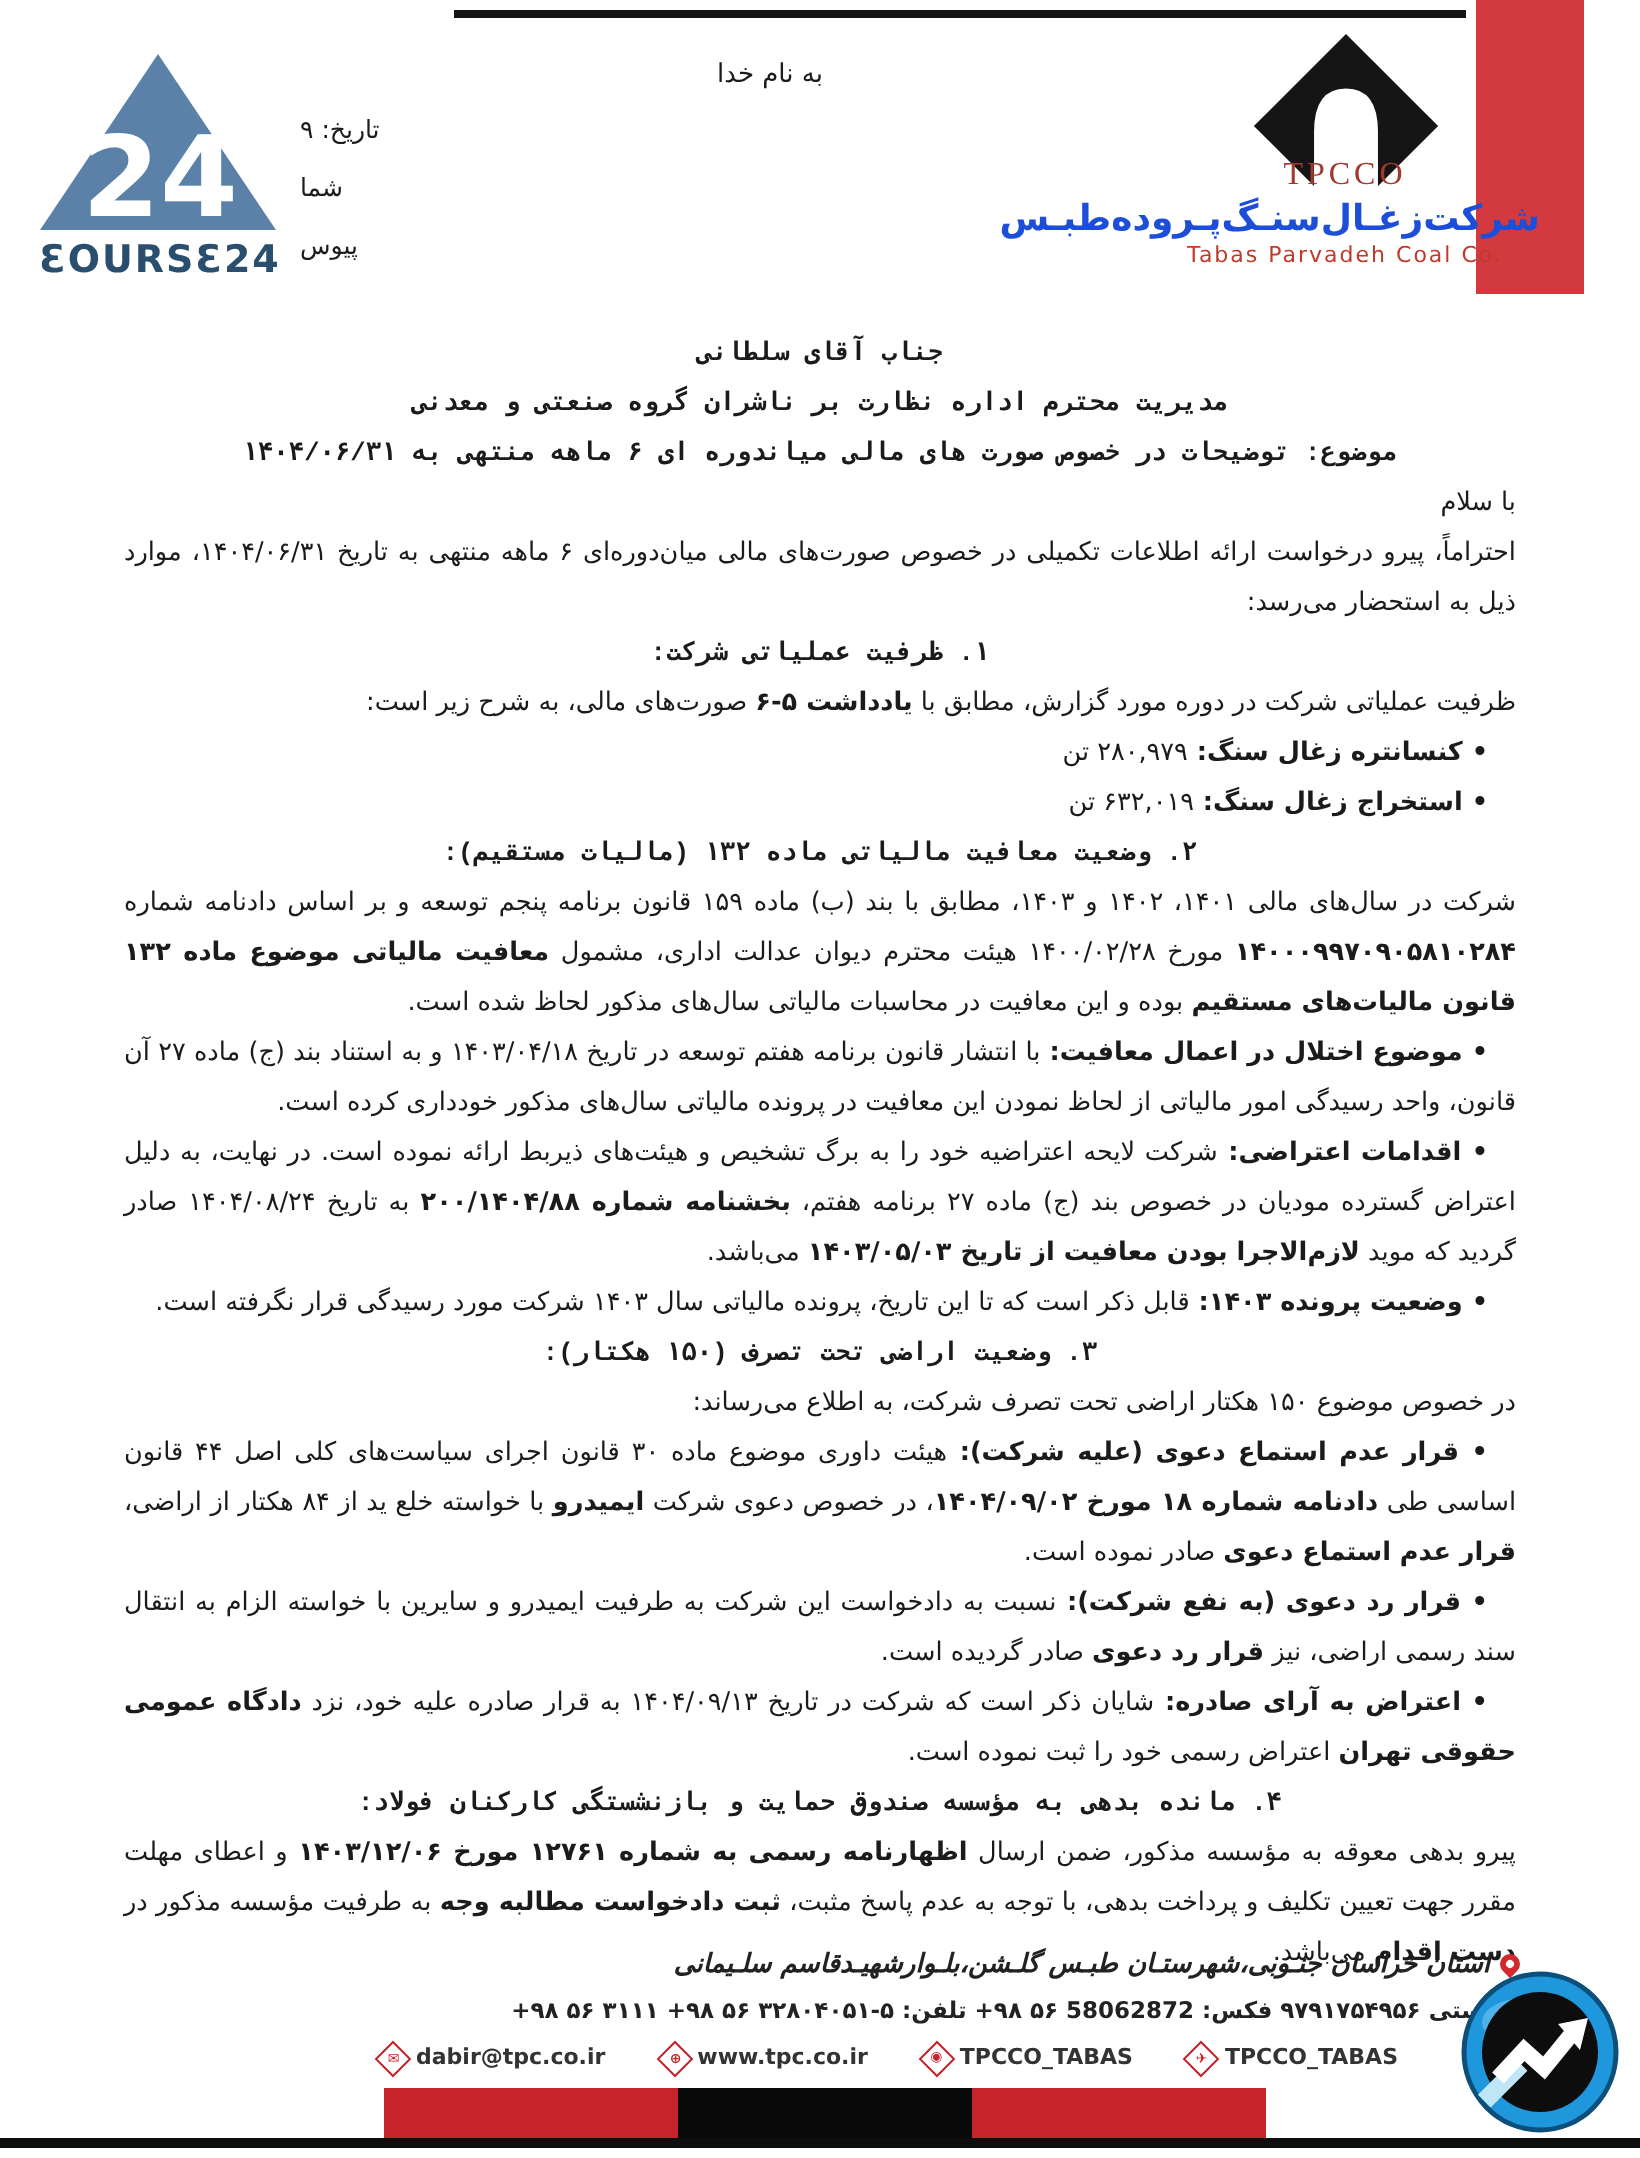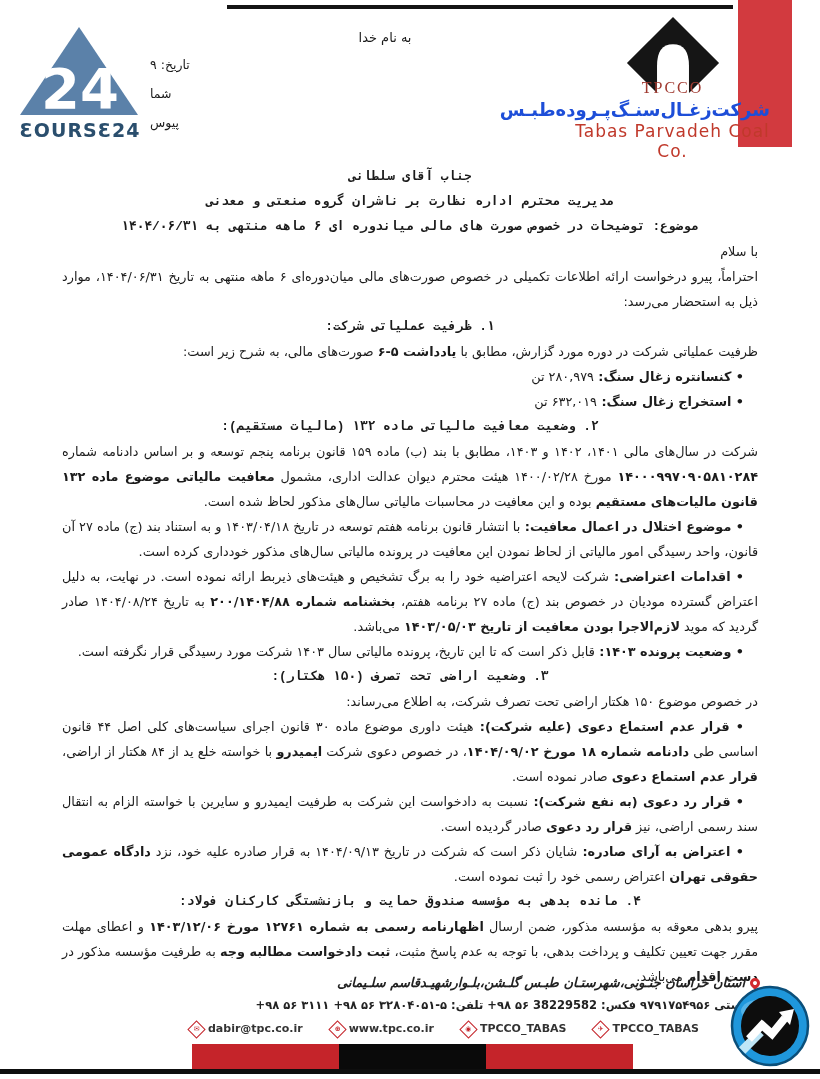--- a/index.html
+++ b/index.html
@@ -17,21 +17,21 @@
   .bourse{position:absolute;left:5px;top:24px;width:150px;text-align:center;}
   .bourse svg{display:block;margin:0 auto;}
   .bourse-word{font-size:19px;font-weight:bold;color:#2a4e6d;letter-spacing:1px;
                font-family:"DejaVu Sans",sans-serif;margin-top:1px;}
   
   .tpcco{position:absolute;left:575px;top:16px;width:195px;text-align:center;}
   .tpcco svg{display:block;margin:0 auto;}
   .tpcco-acronym{position:relative;margin-top:-31px;font-family:"Liberation Serif",serif;
                  font-size:16px;letter-spacing:2px;color:#a03a31;}
   .tpcco-fa{direction:rtl;font-size:18px;font-weight:bold;color:#1d4ed8;margin-top:2px;}
-  .tpcco-en{font-size:17px;color:#c0392b;letter-spacing:1px;margin-top:1px;}
+  .tpcco-en{font-size:11px;color:#c0392b;letter-spacing:1px;margin-top:1px;}
   
   .body{position:absolute;left:62px;top:164px;width:696px;direction:rtl;
         font-size:12.8px;line-height:25px;text-align:justify;}
   .body p{margin:0;}
   .body .h{font-weight:bold;text-align:center;font-family:Liberation Mono, monospace;}
   .body .bullet{text-indent:14px;}
   .bd{font-weight:bold;}
   
   .footer{position:absolute;left:190px;top:972px;width:570px;direction:rtl;text-align:right;}
   .f1{font-size:13px;font-weight:bold;color:#222;line-height:22px;font-style:italic;}
@@ -108,21 +108,21 @@
     <p class="bullet"><span class="bd">•  </span><span class="bd">اعتراض به آرای صادره: </span><span>شایان ذکر است که شرکت در تاریخ ۱۴۰۴/۰۹/۱۳ به قرار صادره علیه خود، نزد </span><span class="bd">دادگاه عمومی حقوقی تهران</span><span> اعتراض رسمی خود را ثبت نموده است.</span></p>
     <p class="h">۴. مانده بدهی به مؤسسه صندوق حمایت و بازنشستگی کارکنان فولاد:</p>
     <p><span>پیرو بدهی معوقه به مؤسسه مذکور، ضمن ارسال </span><span class="bd">اظهارنامه رسمی به شماره ۱۲۷۶۱ مورخ ۱۴۰۳/۱۲/۰۶</span><span> و اعطای مهلت مقرر جهت تعیین تکلیف و پرداخت بدهی، با توجه به عدم پاسخ مثبت، </span><span class="bd">ثبت دادخواست مطالبه وجه</span><span> به طرفیت مؤسسه مذکور در </span><span class="bd">دست اقدام</span><span> می‌باشد.</span></p>
   </div>
 
   <div class="footer">
     <div class="f1">
       <span class="pin"></span><span>استان خراسان جنـوبی،شهرستـان طبـس گلـشن،بلـوارشهیـدقاسم سلـیمانی</span>
     </div>
     <div class="f2">
-      <span>کدپستی</span><span>۹۷۹۱۷۵۴۹۵۶</span><span>فکس:</span><span dir="ltr">+۹۸ ۵۶ 38229582</span><span>تلفن:</span><span dir="ltr">+۹۸ ۵۶ ۳۲۸۰۴۰۵۱-۵</span><span dir="ltr">+۹۸ ۵۶ ۳۱۱۱</span>
+      <span>کدپستی</span><span>۹۷۹۱۷۵۴۹۵۶</span><span>فکس:</span><span dir="ltr">+۹۸ ۵۶ 58062872</span><span>تلفن:</span><span dir="ltr">+۹۸ ۵۶ ۳۲۸۰۴۰۵۱-۵</span><span dir="ltr">+۹۸ ۵۶ ۳۱۱۱</span>
     </div>
     <div class="f3">
       <span class="ci">
         <i class="dico">
             <span>✉</span>
           </i>
         <span>dabir@tpc.co.ir</span>
       </span>
       <span class="ci">
         <i class="dico">

